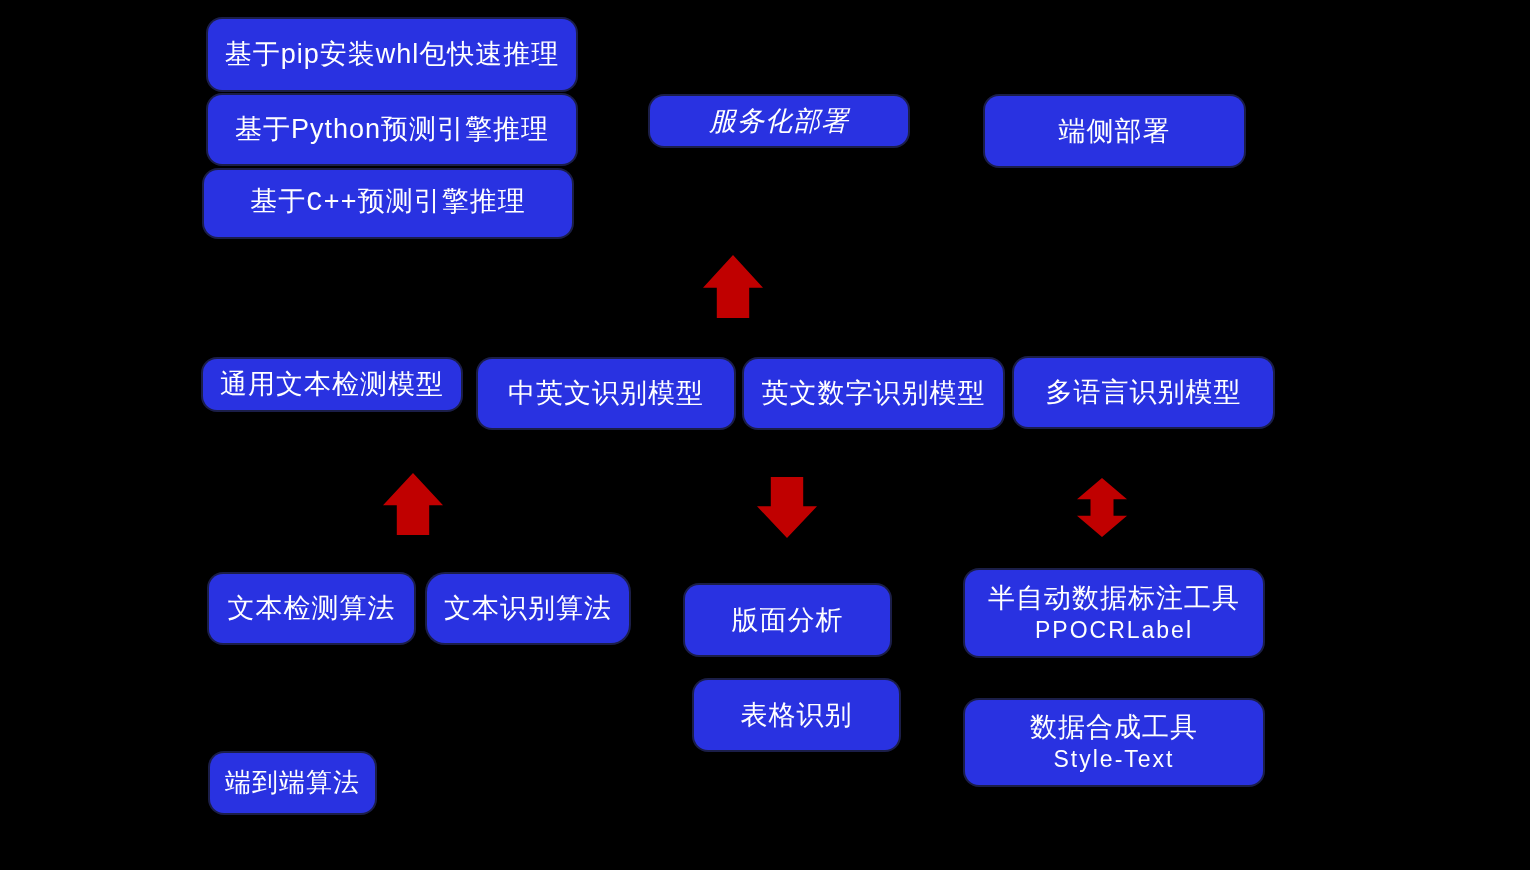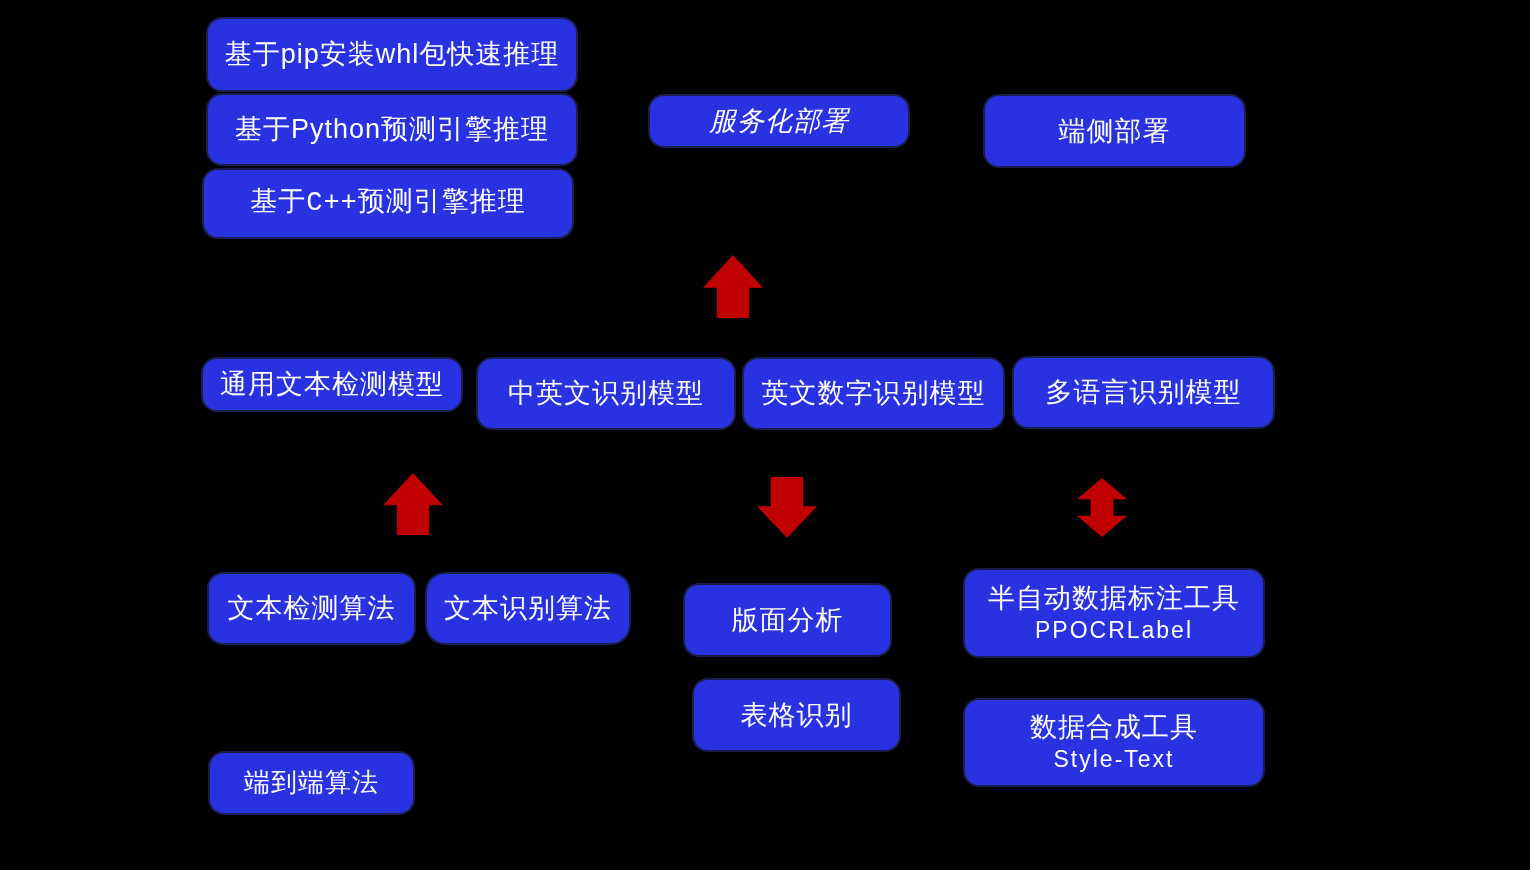--- a/index.html
+++ b/index.html
@@ -41,21 +41,21 @@
   #n-detmodel {left:203px;top:359px;width:258px;height:51px;}
   #n-recch    {left:478px;top:359px;width:256px;height:69px;}
   #n-recen    {left:744px;top:359px;width:259px;height:69px;}
   #n-recmulti {left:1014px;top:358px;width:259px;height:69px;}
   #n-detalgo  {left:209px;top:574px;width:205px;height:69px;}
   #n-recalgo  {left:427px;top:574px;width:202px;height:69px;border-radius:18px;}
   #n-layout   {left:685px;top:585px;width:205px;height:70px;}
   #n-table    {left:685px;top:680px;width:205px;height:70px;margin-left:9px;}
   #n-labeltool{left:965px;top:570px;width:298px;height:86px;}
   #n-synthtool{left:965px;top:700px;width:298px;height:85px;}
-  #n-e2e      {left:210px;top:753px;width:203px;height:60px;font-size:26px;}
+  #n-e2e      {left:210px;top:753px;width:165px;height:60px;font-size:26px;}
 
   
   #a-deploy {left:703px;top:255px;width:60px;height:63px;}
   #a-det    {left:383px;top:473px;width:60px;height:62px;}
   #a-layout {left:757px;top:477px;width:60px;height:61px;}
   #a-tools  {left:1077px;top:478px;width:50px;height:59px;}
 </style>
 </head>
 <body>
 

